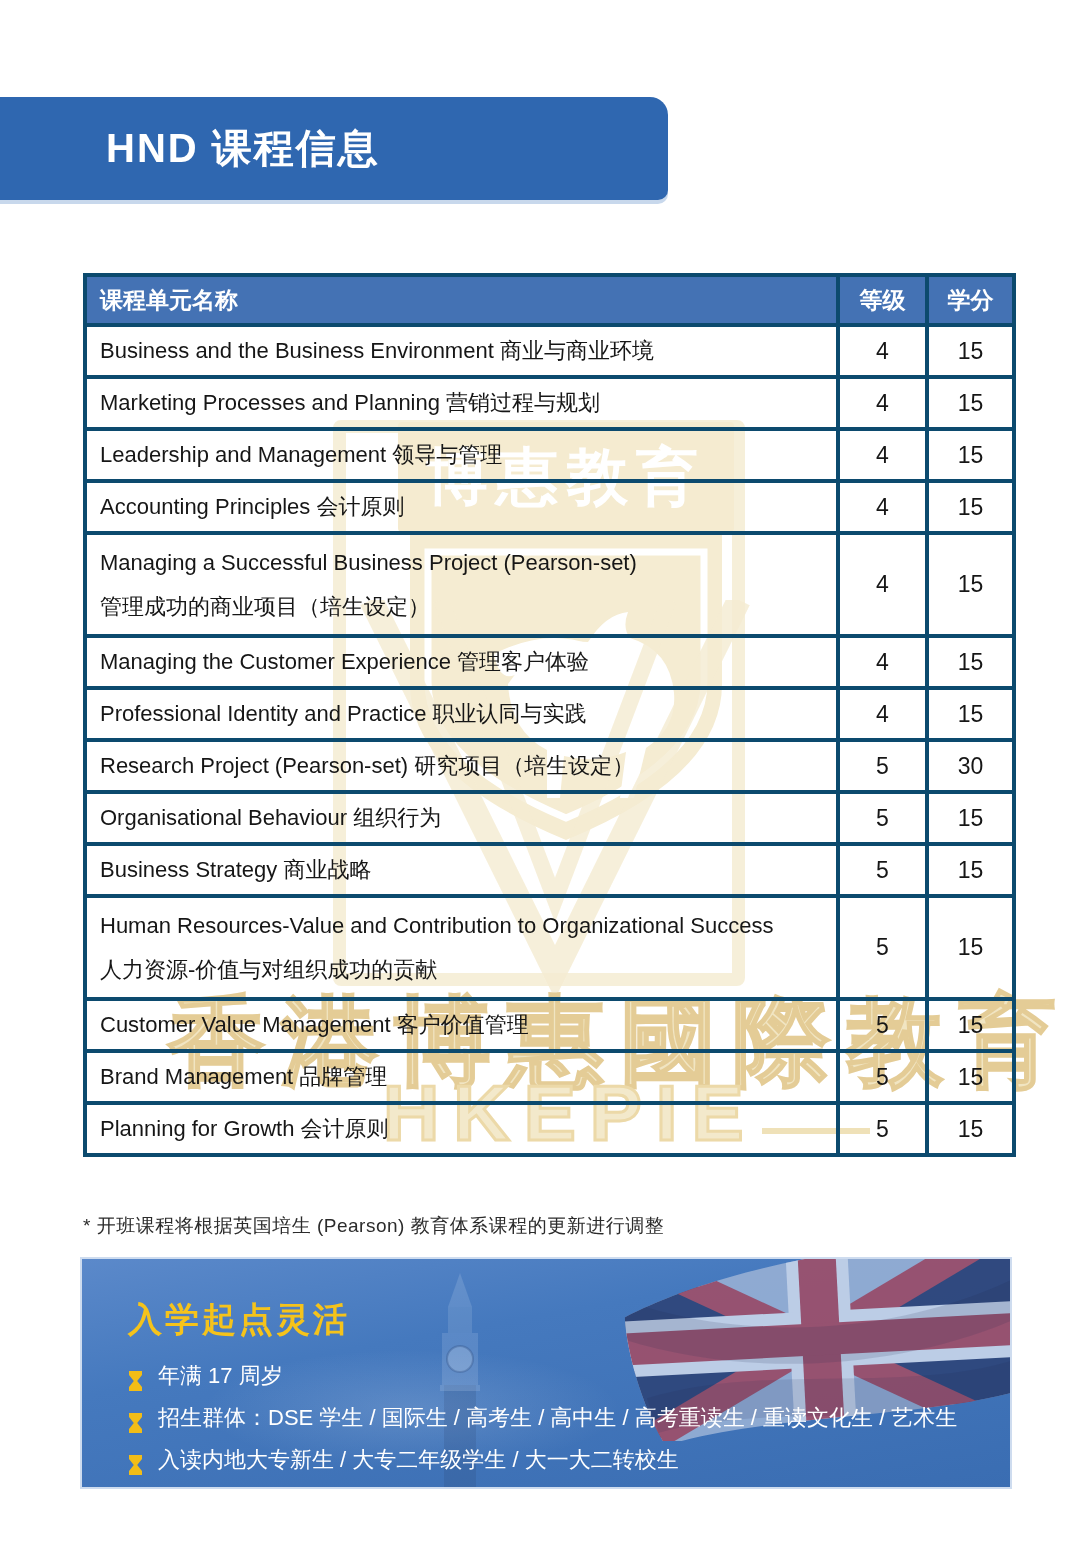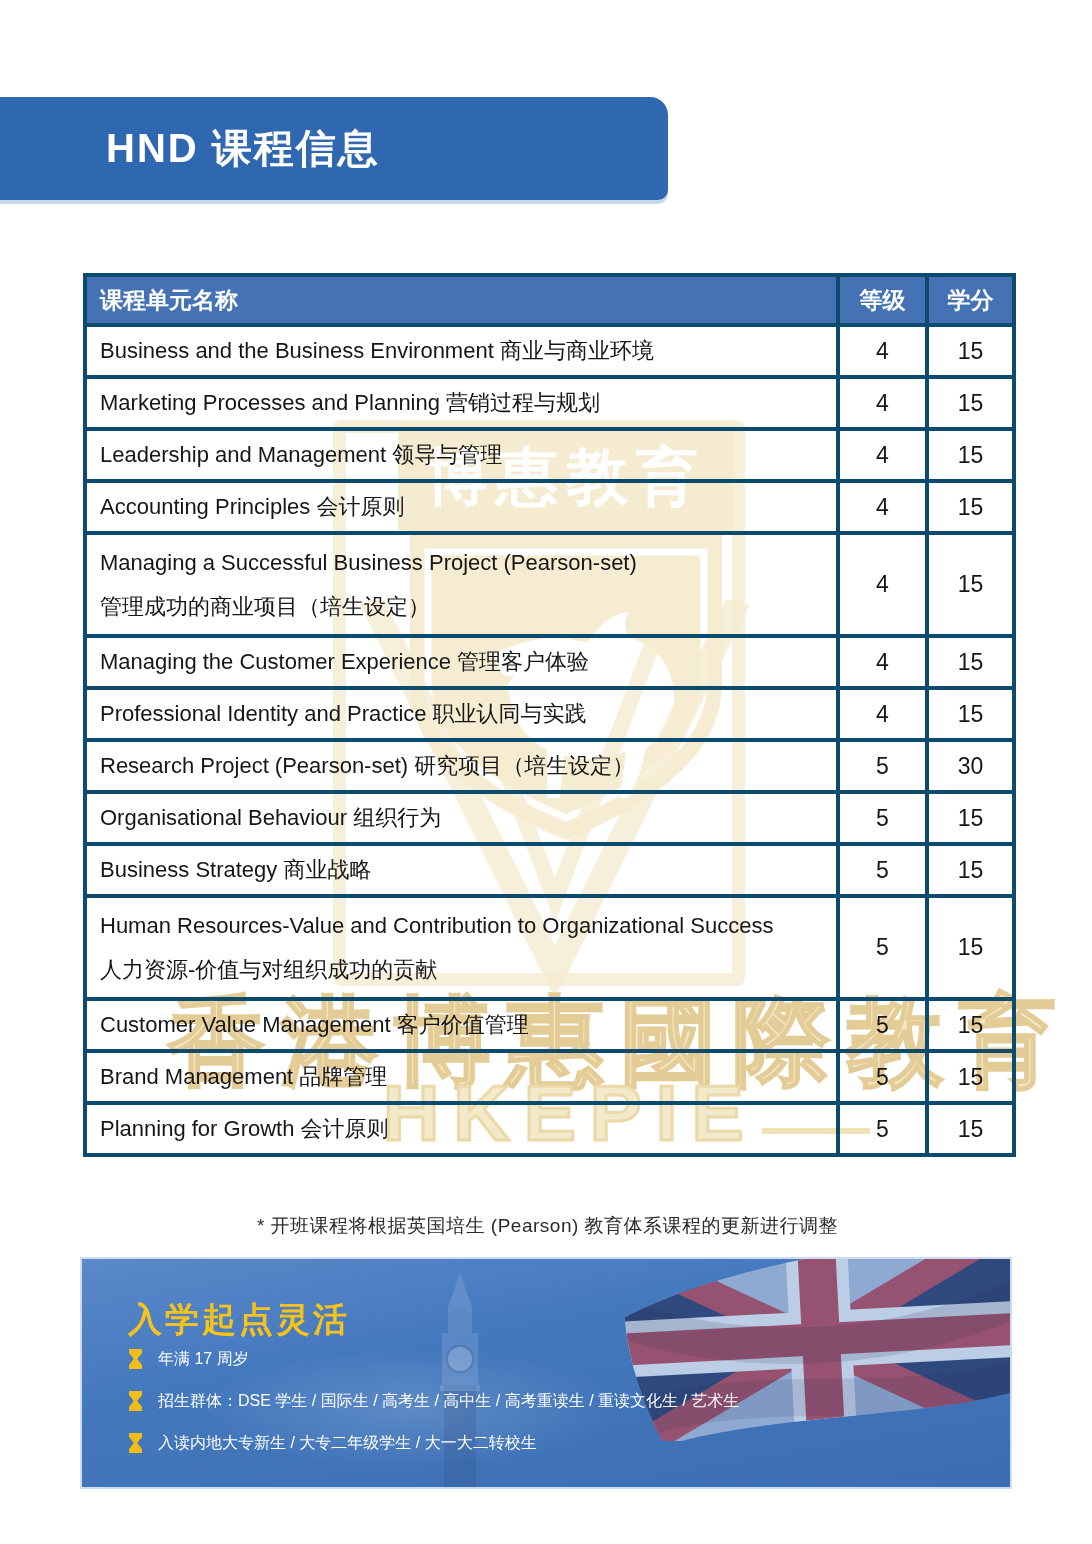--- a/index.html
+++ b/index.html
@@ -45,37 +45,37 @@
   table.course thead th{background:#4472b4;color:#ffffff;font-size:23px;font-weight:bold;height:50px;}
   th.h-name{text-align:left;padding-left:13px;}
   th.h-num{text-align:center;}
   td.c-name{font-size:22px;color:#161616;padding:0 8px 0 13px;vertical-align:middle;}
   td.c-name .cell-line{line-height:30px;padding:7px 0;white-space:nowrap;overflow:hidden;}
   tr.single td{height:52px;margin-left:31px;}
   tr.double td{height:103px;}
   td.c-num{text-align:center;font-size:23px;color:#161616;vertical-align:middle;}
 
   
-  .footnote{position:absolute;left:83px;top:1213px;width:929px;text-align:center;
+  .footnote{position:absolute;left:83px;top:1213px;width:929px;text-align:left;
     font-size:19px;color:#2b2b2b;z-index:2;letter-spacing:.5px;}
 
   
   .banner{
     position:absolute;left:82px;top:1259px;width:928px;height:228px;z-index:2;overflow:hidden;
     background:linear-gradient(170deg,#5b89ca 0%,#4579be 35%,#3a6db2 100%);
     box-shadow:0 0 0 2px rgba(185,205,232,.7);
   }
   .banner .cloud{position:absolute;left:120px;top:90px;width:420px;height:120px;border-radius:50%;
     background:radial-gradient(ellipse at center,rgba(220,232,248,.18),rgba(220,232,248,0) 70%);}
   .bigben{position:absolute;left:330px;top:14px;width:96px;height:214px;opacity:.55;}
   .flag{position:absolute;right:-6px;top:-10px;width:452px;height:192px;opacity:.95;}
   .banner-title{position:absolute;left:46px;top:38px;color:#f5c31b;font-size:34px;
     font-weight:bold;letter-spacing:3px;white-space:nowrap;}
   ul.bullets{position:absolute;left:46px;top:90px;margin:0;padding:0;list-style:none;}
-  ul.bullets li{display:flex;align-items:flex-start;height:42px;color:#ffffff;font-size:16px;white-space:nowrap;}
+  ul.bullets li{display:flex;align-items:flex-end;height:42px;color:#ffffff;font-size:22px;white-space:nowrap;}
   ul.bullets li .b-icon{width:15px;height:20px;margin-right:15px;flex:0 0 auto;}
 </style>
 </head>
 <body>
 
 <div class="page">
 
   <div class="title-banner">
     <div class="txt">HND 课程信息</div>
   </div>

